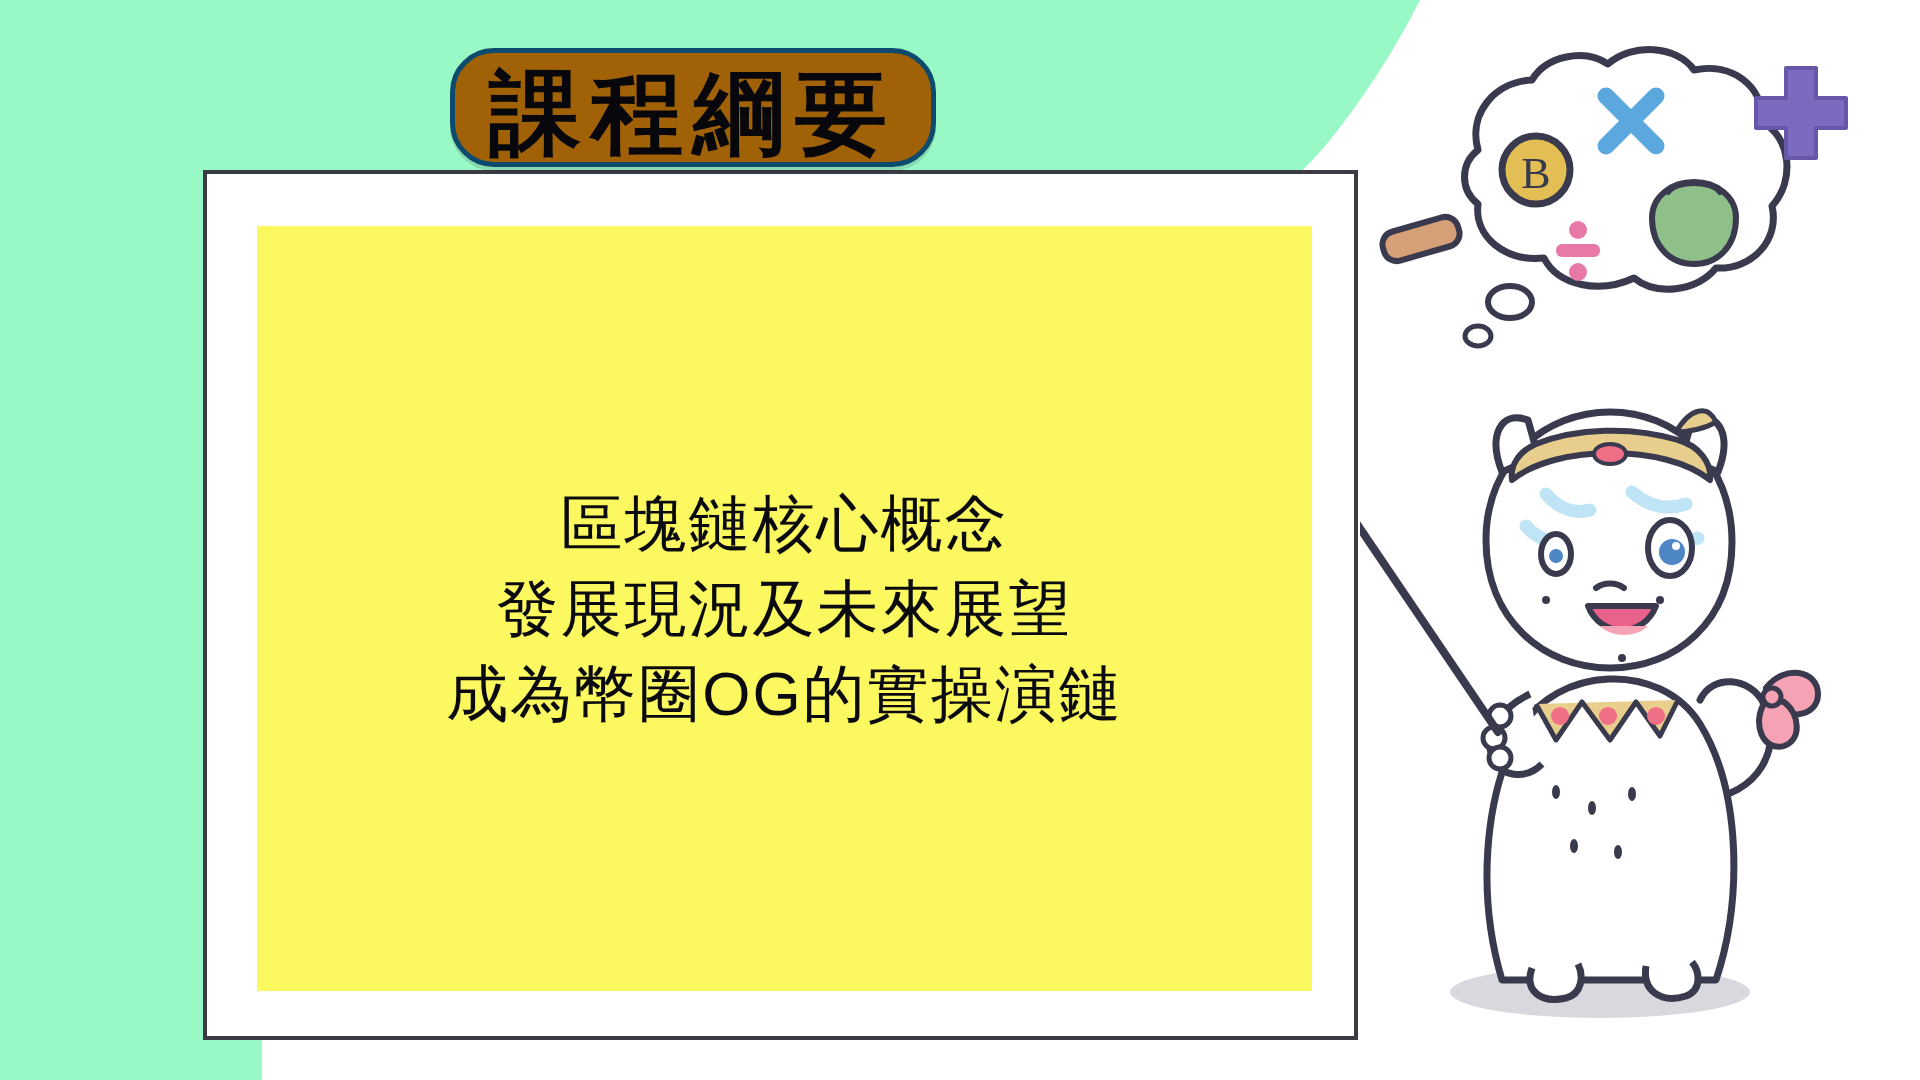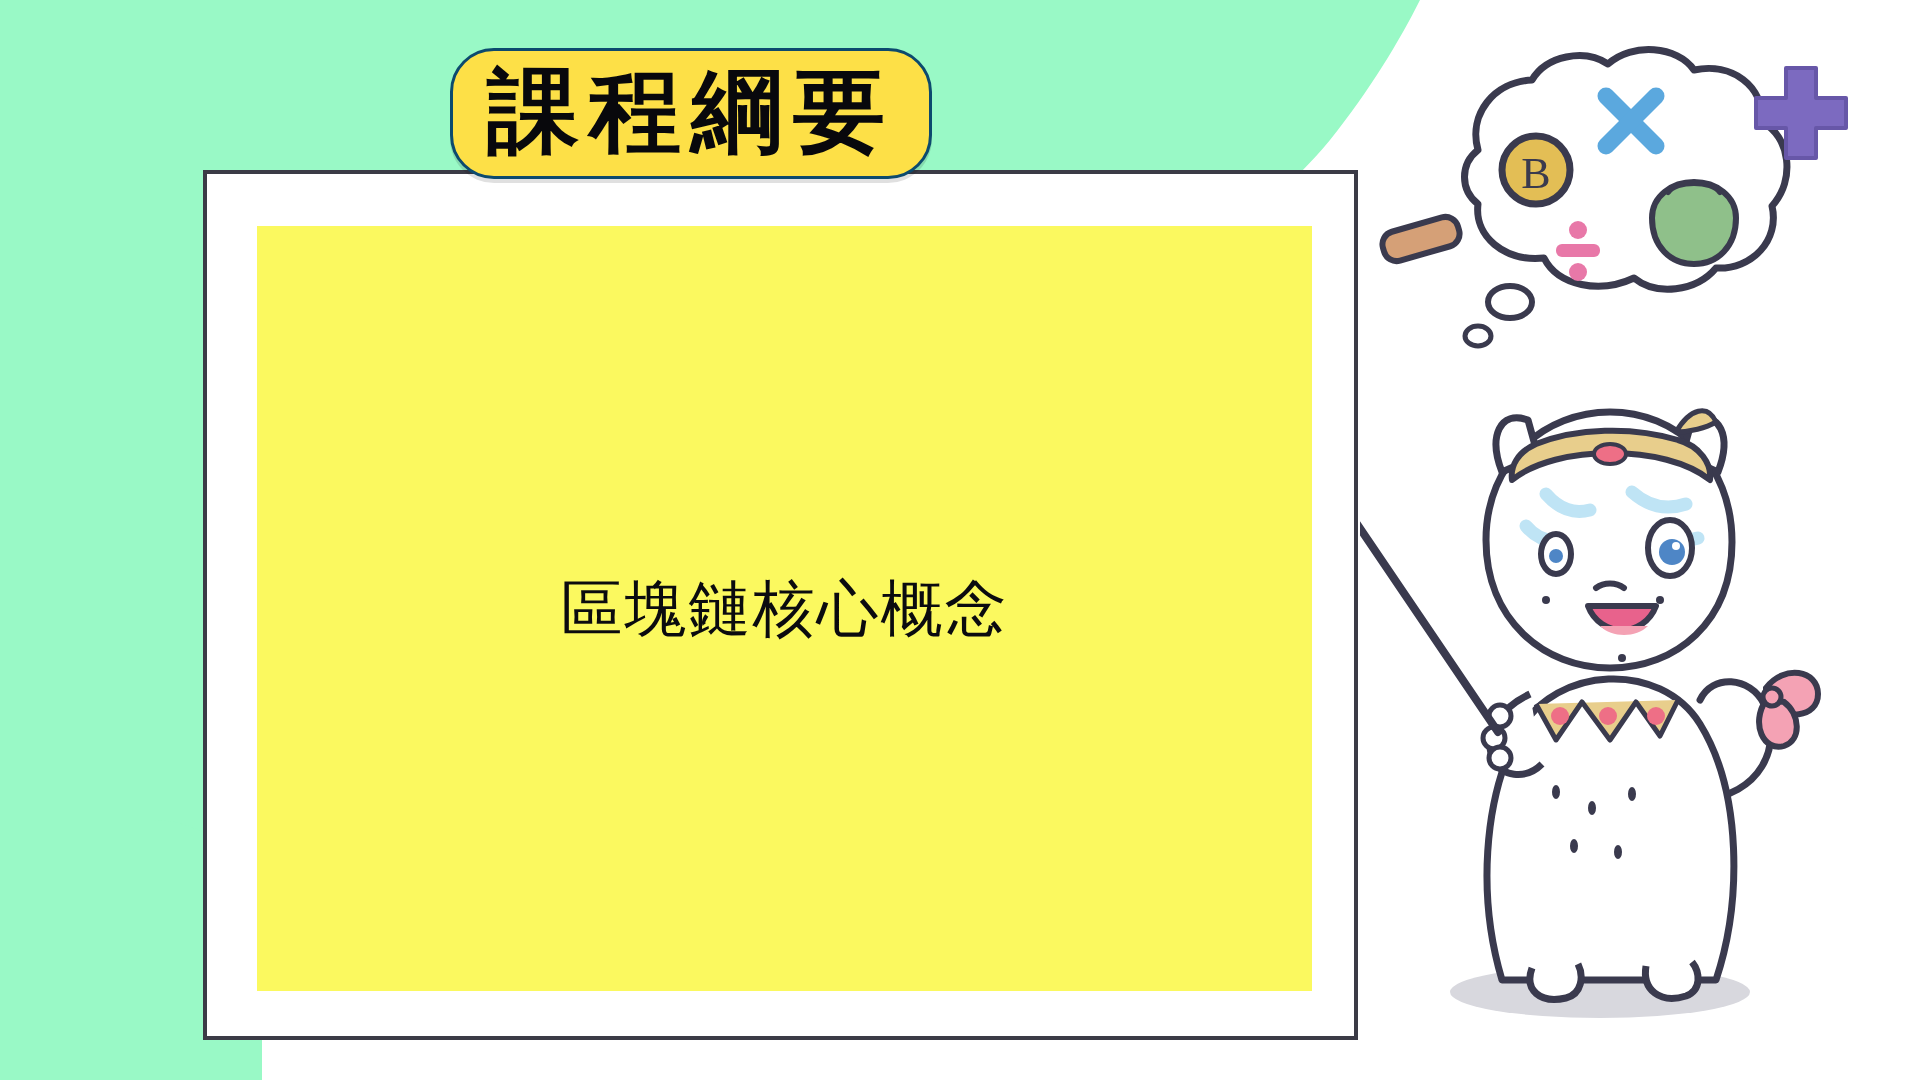--- a/index.html
+++ b/index.html
@@ -73,23 +73,23 @@
   .title-wrap {
     position: absolute;
     left: 450px;
     top: 48px;
     z-index: 6;
   }
 
   .title-sticker {
     position: relative;
     display: inline-block;
-    padding: 12px 34px 16px 34px;
-    background: #fde047;
-    border: 3px solid #0c4a6e;
+    padding: 12px 34px 0 34px;
+    background: #a16207;
+    border: 5px solid #0c4a6e;
     border-radius: 44px;
     box-shadow: 0 4px 0 rgba(0,0,0,0.12);
   }
 
   .title-text {
     font-size: 92px;
     line-height: 1.05;
     font-weight: bold;
     color: #08080c;
     letter-spacing: 10px;
@@ -125,20 +125,22 @@
              L0,1080 Z" fill="#99F9C6"></path>
 
     <path d="M0,820 L150,820
              C215,820 262,868 262,932
              L262,1080 L0,1080 Z" fill="#99F9C6"></path>
   </svg>
 
   <div class="board">
     <div class="board-inner">
       <div class="outline-line">區塊鏈核心概念</div>
+      <div class="outline-line">發展現況及未來展望</div>
+      <div class="outline-line">成為幣圈OG的實操演鏈</div>
     </div>
   </div>
 
   <div class="title-wrap">
     <div class="title-sticker">
       <div class="title-text">課程綱要</div>
     </div>
   </div>
 
   <svg class="art-layer" viewBox="0 0 560 1040" preserveAspectRatio="xMidYMid meet" aria-hidden="true">

